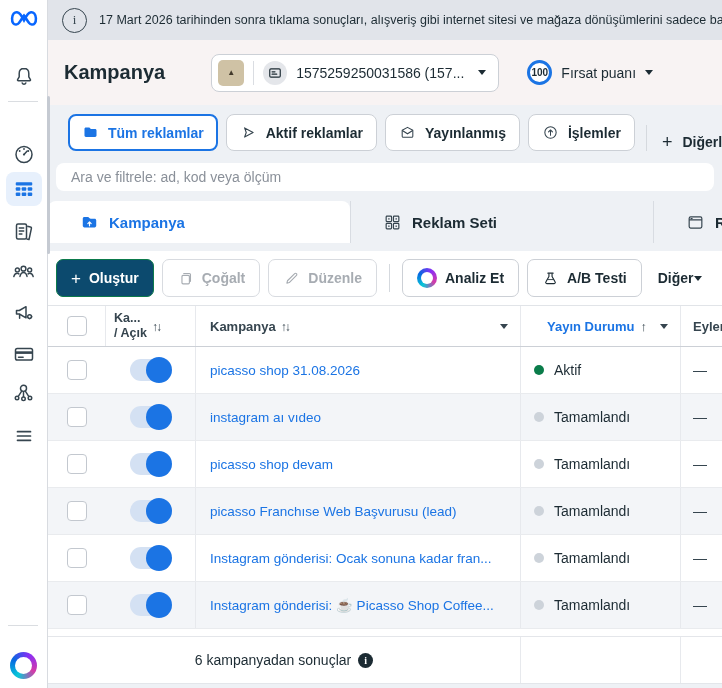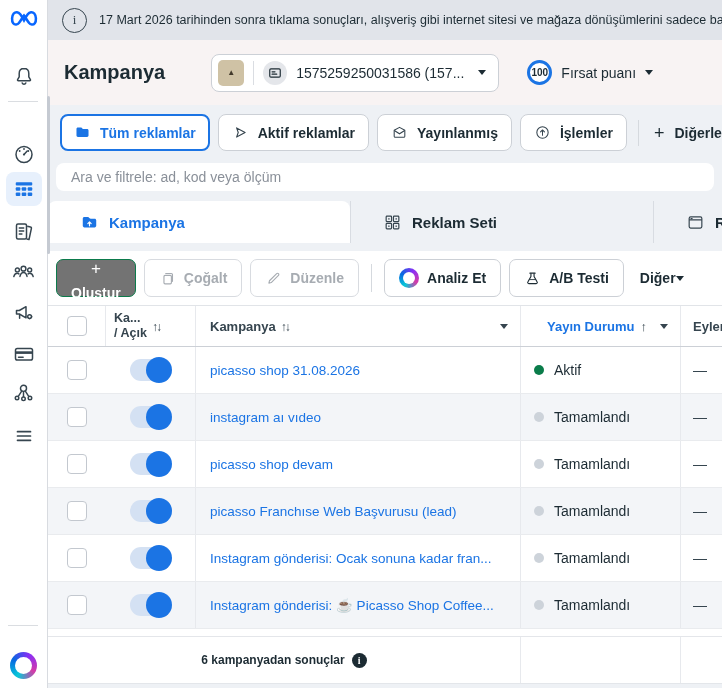--- a/index.html
+++ b/index.html
@@ -43,21 +43,21 @@
   .caret{width:0;height:0;border-left:4.5px solid transparent;border-right:4.5px solid transparent;border-top:5.5px solid #1c2b33;}
   .acct .caret{margin-left:5px;}
   .score{display:flex;align-items:center;gap:9px;margin-left:28px;cursor:pointer;}
   .score-badge{width:25px;height:25px;box-sizing:border-box;border-radius:50%;border:3px solid #1b74e4;background:#fff;
     display:flex;align-items:center;justify-content:center;font-size:10px;font-weight:bold;}
   .score-label{font-size:14px;}
 
   
   .panel{position:relative;height:583px;background:#eef1f5;border-radius:10px 0 0 0;overflow:hidden;}
 
-  .filter-row{display:flex;align-items:center;gap:8px;padding:9px 0 0 12px;white-space:nowrap;overflow:hidden;}
+  .filter-row{display:flex;align-items:flex-end;gap:8px;padding:9px 0 0 20px;white-space:nowrap;overflow:hidden;}
   .fbtn{height:37px;box-sizing:border-box;border:1px solid #ccd0d6;border-radius:8px;background:#fff;
     display:inline-flex;align-items:center;gap:9px;padding:0 13px;font-size:14px;font-weight:600;color:#1c2b33;flex:none;cursor:pointer;}
   .fbtn.active{border:2px solid #1b74e4;color:#1b74e4;padding:0 12px;}
   .fsep{width:1px;height:26px;background:#d5d9de;margin:0 3px;flex:none;}
   .fmore{display:inline-flex;align-items:center;gap:10px;font-size:14px;font-weight:600;padding:0 4px;flex:none;cursor:pointer;}
   .plus-glyph{font-size:18px;font-weight:400;line-height:1;}
   .plus-glyph::after{content:"+";}
 
   .search-row{padding:12px 8px 0 8px;}
   .search{height:28px;background:#fff;border-radius:8px;display:flex;align-items:center;padding:0 13px;box-sizing:border-box;}
@@ -70,21 +70,21 @@
   .tab.active{background:#fff;border-radius:8px 8px 0 0;}
   .tab.active .tab-label{color:#1b74e4;}
   .tabdiv{width:1px;height:42px;background:#d8dce2;flex:none;}
 
   .content{position:absolute;left:0;right:0;top:146px;bottom:0;background:#fff;}
 
   .toolbar{display:flex;align-items:center;gap:8px;padding:8px 0 8px 8px;}
   .btn{height:38px;box-sizing:border-box;border:1px solid #ccd0d6;border-radius:7px;background:#fff;
     display:inline-flex;align-items:center;gap:8px;padding:0 14px;font-size:14px;font-weight:600;color:#1c2b33;cursor:pointer;}
   .btn svg{stroke:currentColor;}
-  .btn.primary{background:#737373;border-color:#0c7a4b;color:#fff;flex-direction:column;}
+  .btn.primary{background:#0c4a6e;border-color:#0c7a4b;color:#fff;}
   .btn.primary .plus-glyph{font-size:17px;}
   .btn.disabled{color:#a7acb2;border-color:#d8dbe0;cursor:default;}
   .tsep{width:1px;height:28px;background:#d5d9de;margin:0 4px;flex:none;}
   .more-btn{display:inline-flex;align-items:center;gap:0;font-size:14px;font-weight:600;margin-left:8px;cursor:pointer;}
   .ai-ring-sm{width:20px;height:20px;border-radius:50%;position:relative;flex:none;
     background:conic-gradient(from 210deg,#09c8d8,#0668e1,#8a2ef5,#d43ba8,#09c8d8);}
   .ai-ring-sm::after{content:"";position:absolute;inset:4px;background:#fff;border-radius:50%;}
 
   
   .grid{display:grid;grid-template-columns:57px 90px 325px 160px 1fr;align-items:center;}
@@ -106,21 +106,21 @@
   .trow.alt{background:#f3f5f8;}
   .cell{height:100%;display:flex;align-items:center;box-sizing:border-box;}
   .switch{position:relative;width:40px;height:22px;border-radius:12px;background:#d4e1f3;margin:0 auto;cursor:pointer;}
   .switch::after{content:"";position:absolute;right:-2px;top:-2px;width:26px;height:26px;border-radius:50%;background:#1b74e4;}
   .name-cell{padding-left:14px;font-size:13.5px;color:#1b74e4;white-space:nowrap;overflow:hidden;cursor:pointer;}
   .status-cell{padding-left:13px;gap:10px;font-size:14px;}
   .dot{width:10px;height:10px;border-radius:50%;background:#cdd3da;flex:none;}
   .dash-cell{padding-left:12px;font-size:14px;color:#36454f;}
 
   .tfoot{height:46px;margin-top:7px;border-top:1px solid #e4e6ea;background:#fff;}
-  .foot-main{grid-column:1 / span 3;display:flex;align-items:center;justify-content:center;gap:7px;font-size:12px;height:100%;font-weight:bold;}
+  .foot-main{grid-column:1 / span 3;display:flex;align-items:center;justify-content:center;gap:7px;font-size:14px;height:100%;}
   .foot-info{width:15px;height:15px;border-radius:50%;background:#1c2b33;display:inline-flex;align-items:center;justify-content:center;}
   .foot-info::after{content:"i";color:#fff;font-size:10px;font-weight:bold;font-family:"Liberation Serif",serif;}
   .tail{height:14px;background:#eef1f5;border-top:1px solid #e3e6ea;}
 </style>
 </head>
 <body>
 
 <div class="app">
 
   <aside class="sidebar">

